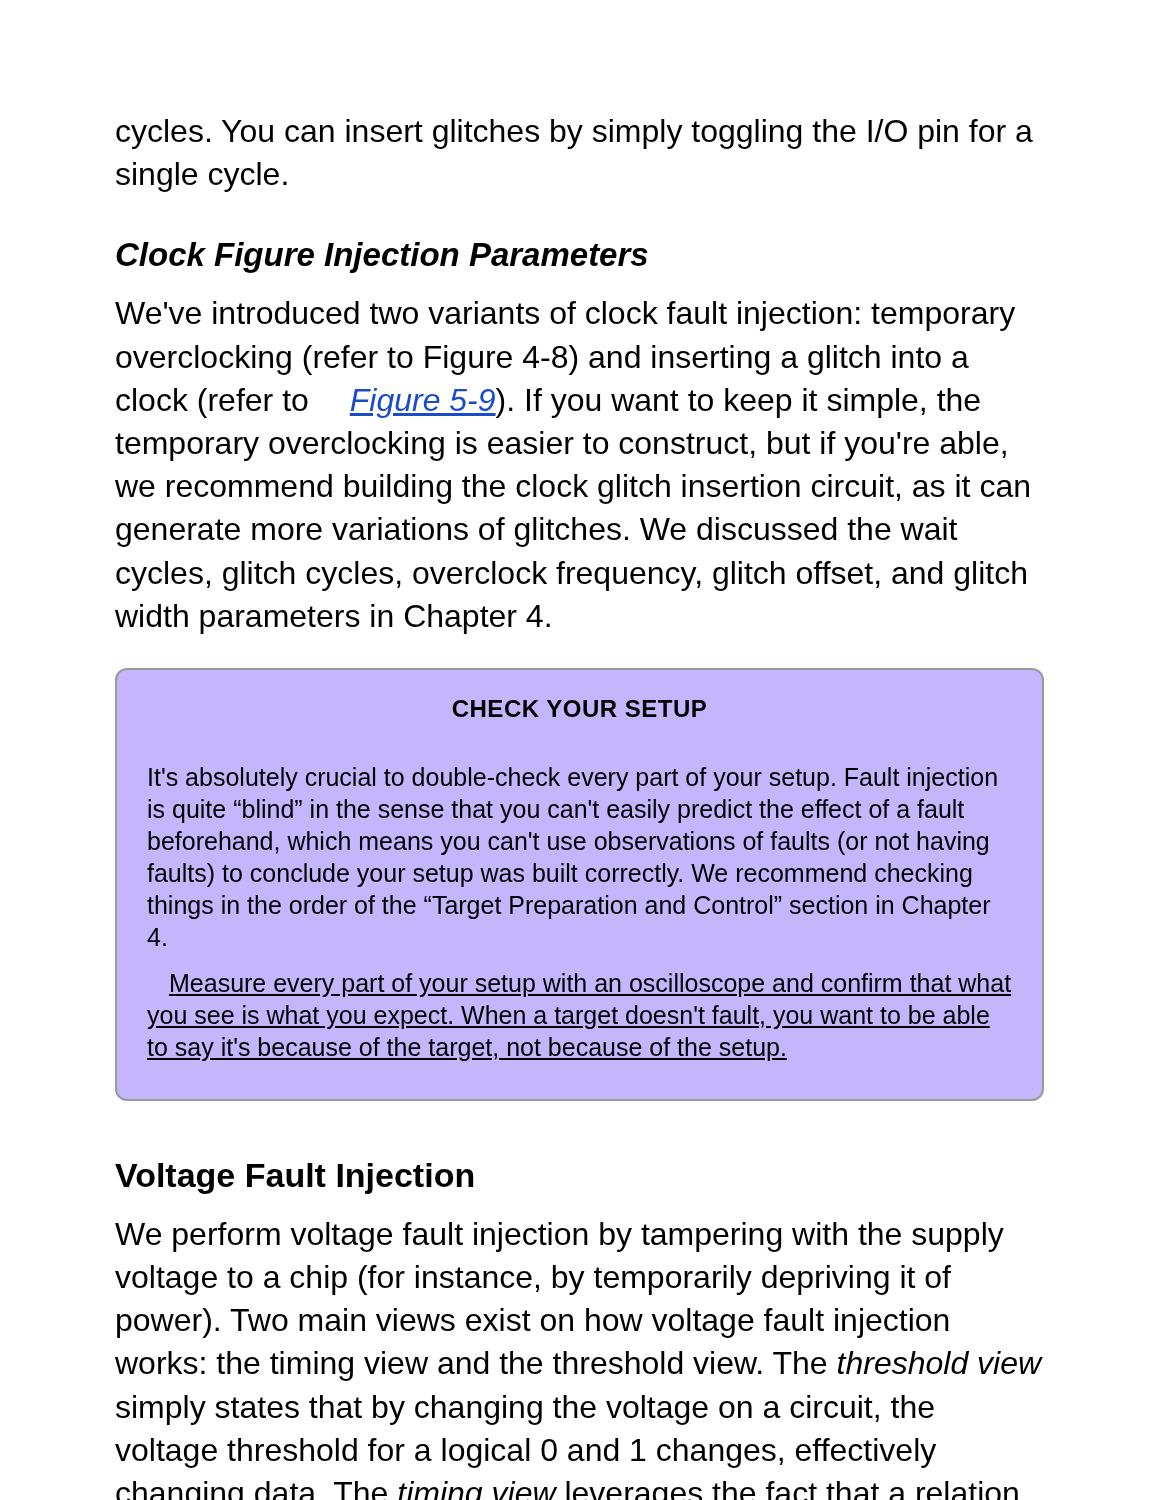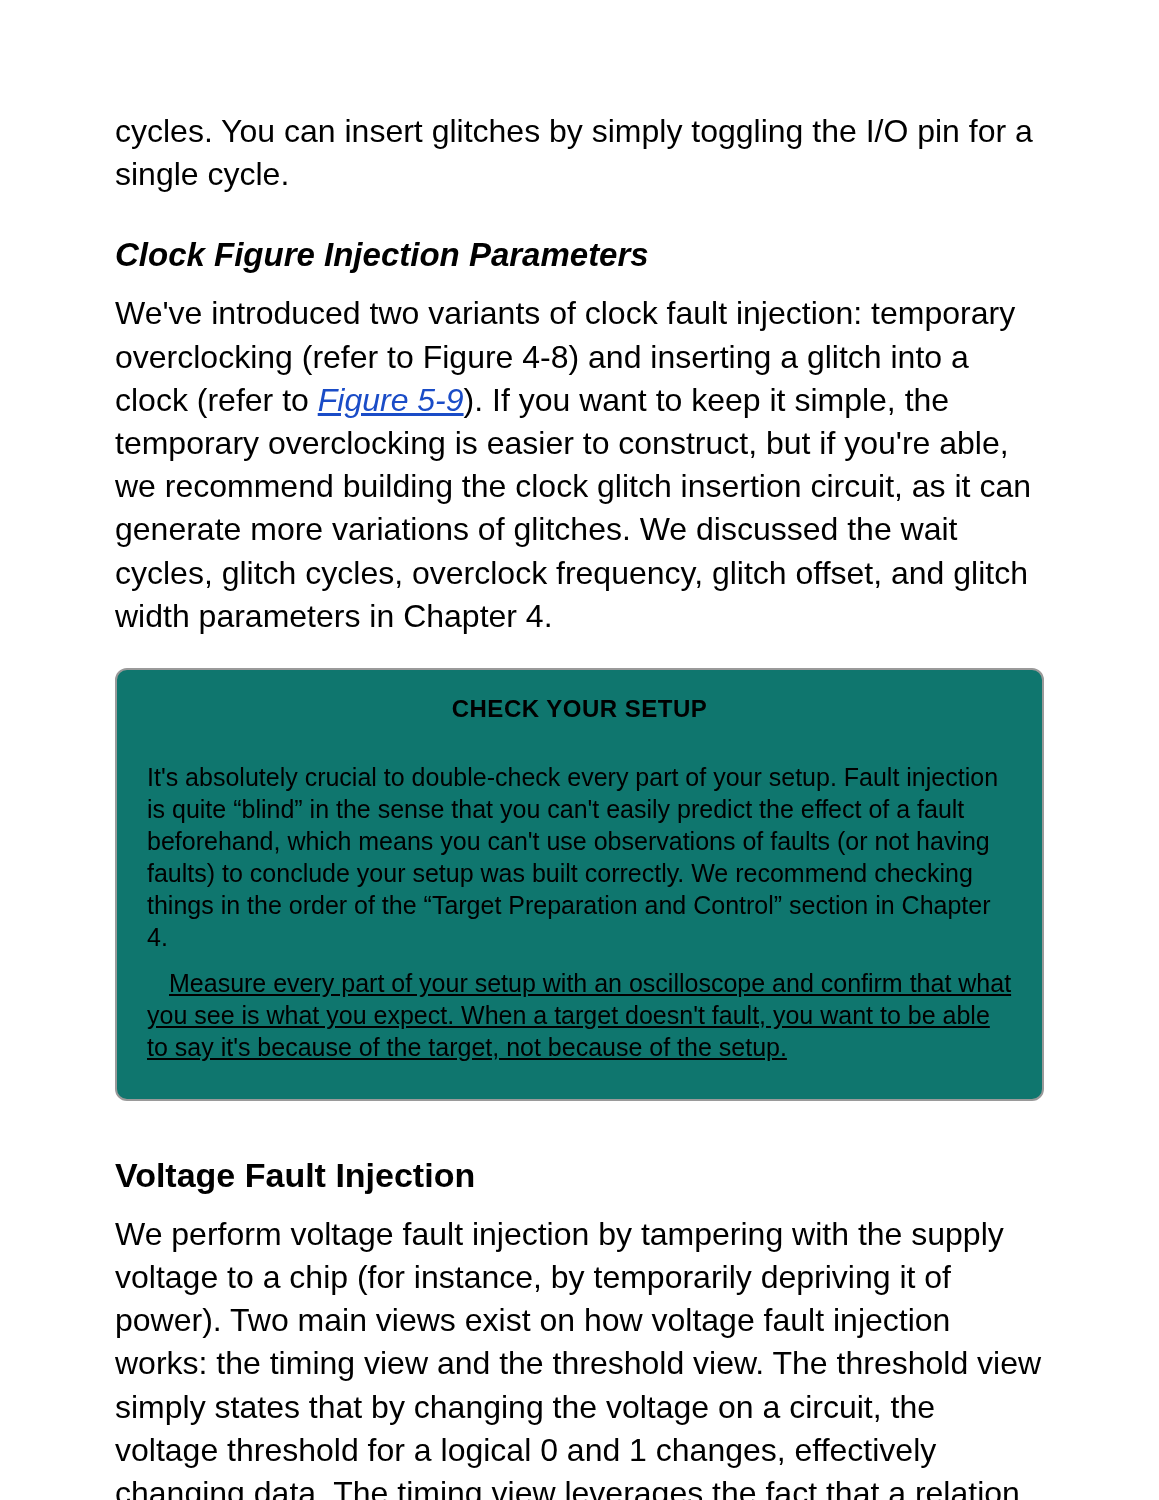--- a/index.html
+++ b/index.html
@@ -28,25 +28,27 @@
   }
   h2.section-title-plain {
     font-size: 34px;
     font-weight: bold;
     font-style: normal;
     margin: 55px 0 18px 0;
   }
   a.figure-link {
     color: #1a4cc7;
     font-style: italic;
+    margin-left: 32px;
   }
   .italic {
+    font-style: italic;
   }
   .callout {
-    background: #0f766e;
+    background: #c4b5fd;
     border: 2px solid #9a9a9a;
     border-radius: 12px;
     margin: 28px 0 10px 0;
     padding: 25px 30px 22px 30px;
   }
   .callout-title {
     text-align: center;
     font-weight: bold;
     font-size: 24px;
     margin: 0 0 38px 0;

